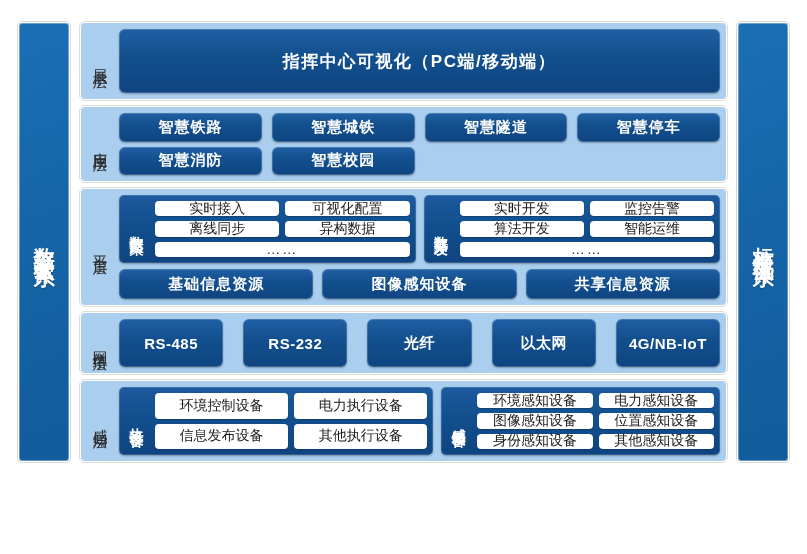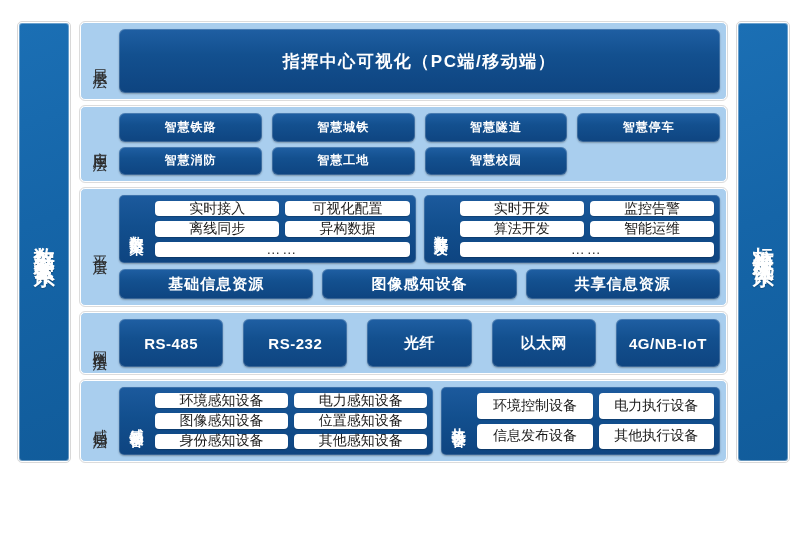--- a/index.html
+++ b/index.html
@@ -122,21 +122,21 @@
   }
 
   
   .app-grid {
     flex: 1 1 auto;
     display: grid;
     grid-template-columns: repeat(4, 1fr);
     grid-template-rows: repeat(2, 1fr);
     gap: 5px 10px;
   }
-  .app-grid .pill { font-size: 12px; text-align: center; }
+  .app-grid .pill { font-size: 15px; text-align: center; }
 
   
   .net-row {
     flex: 1 1 auto;
     display: grid;
     grid-template-columns: repeat(5, 1fr);
     gap: 20px;
   }
   .net-row .pill { font-size: 15px; letter-spacing: 0.5px; }
 
@@ -243,21 +243,20 @@
       <div class="layer-label">
         <span>应用层</span>
       </div>
       <div class="layer-body">
         <div class="app-grid">
           <div class="pill">智慧铁路</div>
           <div class="pill">智慧城铁</div>
           <div class="pill">智慧隧道</div>
           <div class="pill">智慧停车</div>
           <div class="pill">智慧消防</div>
-          <div class="pill">智慧工地</div>
           <div class="pill">智慧校园</div>
         </div>
       </div>
     </div>
 
     <div class="layer layer-platform">
       <div class="layer-label">
         <span>平台层</span>
       </div>
       <div class="layer-body">
@@ -329,50 +328,50 @@
 
     <div class="layer layer-perception">
       <div class="layer-label">
         <span>感知层</span>
       </div>
       <div class="layer-body">
         <div class="perc-wrap">
 
           <div class="group-box">
             <div class="group-title">
+              <span>执行设备</span>
+            </div>
+            <div class="group-items">
+              <div class="item-row">
+                <div class="wbox">环境控制设备</div>
+                <div class="wbox">电力执行设备</div>
+              </div>
+              <div class="item-row">
+                <div class="wbox">信息发布设备</div>
+                <div class="wbox">其他执行设备</div>
+              </div>
+            </div>
+          </div>
+
+          <div class="group-box">
+            <div class="group-title">
               <span>感知设备</span>
             </div>
             <div class="group-items">
               <div class="item-row">
                 <div class="wbox">环境感知设备</div>
                 <div class="wbox">电力感知设备</div>
               </div>
               <div class="item-row">
                 <div class="wbox">图像感知设备</div>
                 <div class="wbox">位置感知设备</div>
               </div>
               <div class="item-row">
                 <div class="wbox">身份感知设备</div>
                 <div class="wbox">其他感知设备</div>
-              </div>
-            </div>
-          </div>
-
-          <div class="group-box">
-            <div class="group-title">
-              <span>执行设备</span>
-            </div>
-            <div class="group-items">
-              <div class="item-row">
-                <div class="wbox">环境控制设备</div>
-                <div class="wbox">电力执行设备</div>
-              </div>
-              <div class="item-row">
-                <div class="wbox">信息发布设备</div>
-                <div class="wbox">其他执行设备</div>
               </div>
             </div>
           </div>
 
         </div>
       </div>
     </div>
 
   </div>
 

